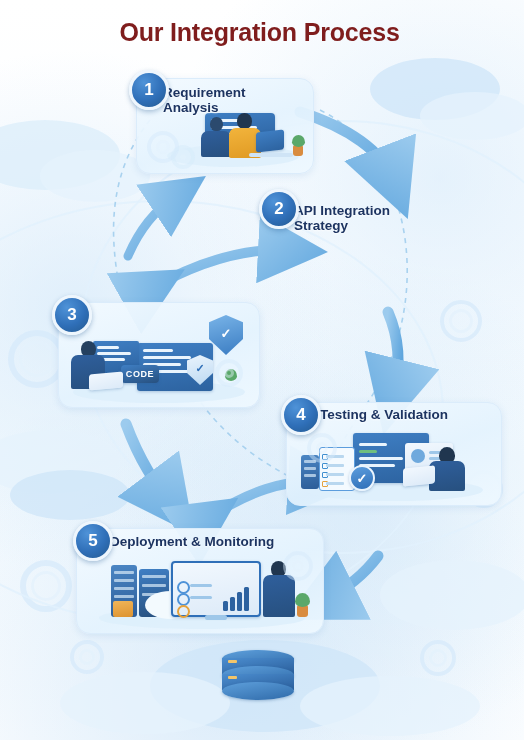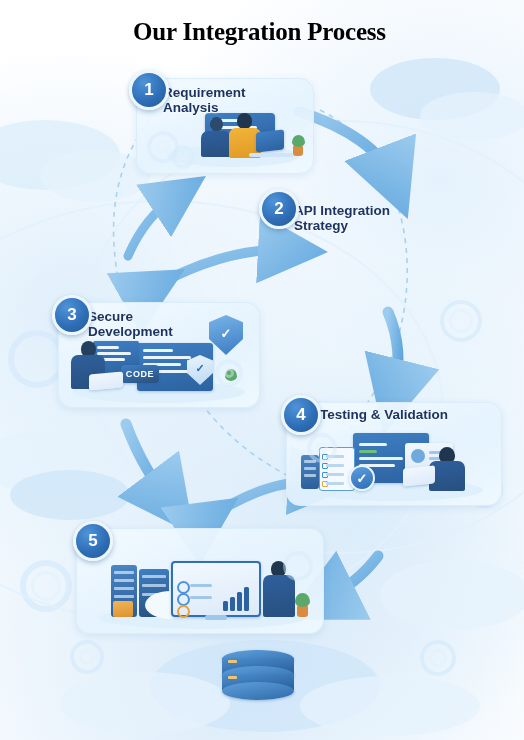--- a/index.html
+++ b/index.html
@@ -26,22 +26,21 @@
   .cloud.c{background:#e6f3fd;}
   .gear{position:absolute;border-radius:50%;border:6px solid #d6eafb;opacity:.7;}
   .gear::after{content:"";position:absolute;inset:5px;border-radius:50%;border:3px solid #e4f2fd;}
   .gear.sm{border-width:4px;}
   .swoosh{position:absolute;border-radius:50%;border:2px solid #e2f1fd;opacity:.85;}
 
   
   .headline{
     position:absolute;left:0;right:5px;top:18px;text-align:center;
     font-size:25px;font-weight:700;letter-spacing:-.2px;
-    color:#000000;
-    font-family:Liberation Serif, serif;
+    color:#7f1d1d;
   }
 
   
   .connectors{position:absolute;inset:0;}
 
   
   .card{
     position:absolute;
     border-radius:14px;
     background:linear-gradient(160deg, rgba(243,250,255,.96) 0%, rgba(228,243,254,.92) 55%, rgba(238,248,255,.95) 100%);
@@ -216,22 +215,20 @@
       <div class="bar w" style="left:38px;top:49px;width:34px;height:2.5px;"></div>
       <div class="bar w" style="left:38px;top:55px;width:28px;height:2.5px;"></div>
       <div class="codebox" style="left:62px;top:62px;width:38px;height:18px;">CODE</div>
       <div class="person-head" style="left:22px;top:38px;width:15px;height:16px;background:#24405f;"></div>
       <div class="person-body" style="left:12px;top:52px;width:34px;height:34px;"></div>
       <div class="screen light" style="left:30px;top:70px;width:34px;height:16px;transform:skewY(-5deg);"></div>
       <div class="leaf" style="left:166px;top:66px;width:12px;height:12px;"></div>
       <div class="gear sm" style="left:156px;top:56px;width:20px;height:20px;opacity:.45;"></div>
     </div>
   </div>
-  <div class="card-label" style="left:88px;top:309px;width:130px;font-size:13.5px;white-space:pre-line;">Secure
-Development</div>
   <div class="badge" style="left:52px;top:295px;">3</div>
 
   <div class="card" style="left:286px;top:402px;width:214px;height:102px;">
     <div class="ill">
       <div class="plate" style="left:18px;top:76px;width:178px;height:22px;"></div>
       <div class="screen" style="left:66px;top:30px;width:76px;height:50px;border-radius:3px;"></div>
       <div class="bar w" style="left:72px;top:40px;width:28px;height:3px;"></div>
       <div class="bar g" style="left:72px;top:47px;width:18px;height:3px;"></div>
       <div class="bar w" style="left:72px;top:54px;width:44px;height:3px;"></div>
       <div class="bar w" style="left:72px;top:61px;width:36px;height:3px;"></div>
@@ -291,20 +288,21 @@
       <div class="bar d" style="left:160px;top:63px;width:5px;height:19px;"></div>
       <div class="bar d" style="left:167px;top:58px;width:5px;height:24px;"></div>
       <div class="bar" style="left:128px;top:86px;width:22px;height:5px;background:#9ec7e9;border-radius:2px;"></div>
       <div class="person-head" style="left:194px;top:32px;width:15px;height:16px;background:#20364f;"></div>
       <div class="person-body" style="left:186px;top:46px;width:32px;height:42px;"></div>
       <div class="plant" style="left:220px;top:76px;width:11px;height:12px;"></div>
       <div class="leaf" style="left:218px;top:64px;width:15px;height:14px;"></div>
       <div class="gear sm" style="left:206px;top:22px;width:22px;height:22px;opacity:.45;"></div>
     </div>
   </div>
+  <div class="card-label" style="left:110px;top:534px;width:210px;font-size:13.5px;white-space:pre-line;">Deployment &amp; Monitoring</div>
   <div class="badge" style="left:73px;top:521px;">5</div>
 
   <div class="dbwrap" style="left:216px;top:648px;width:92px;height:62px;">
     <div class="db-disc" style="left:6px;top:2px;width:72px;height:18px;"></div>
     <div class="db-body" style="left:6px;top:10px;width:72px;height:16px;"></div>
     <div class="db-disc" style="left:6px;top:18px;width:72px;height:18px;"></div>
     <div class="db-body" style="left:6px;top:26px;width:72px;height:16px;"></div>
     <div class="db-disc" style="left:6px;top:34px;width:72px;height:18px;"></div>
     <div class="bar" style="left:12px;top:12px;width:9px;height:3px;background:#f2c56a;border-radius:1px;"></div>
     <div class="bar" style="left:12px;top:28px;width:9px;height:3px;background:#f2c56a;border-radius:1px;"></div>

